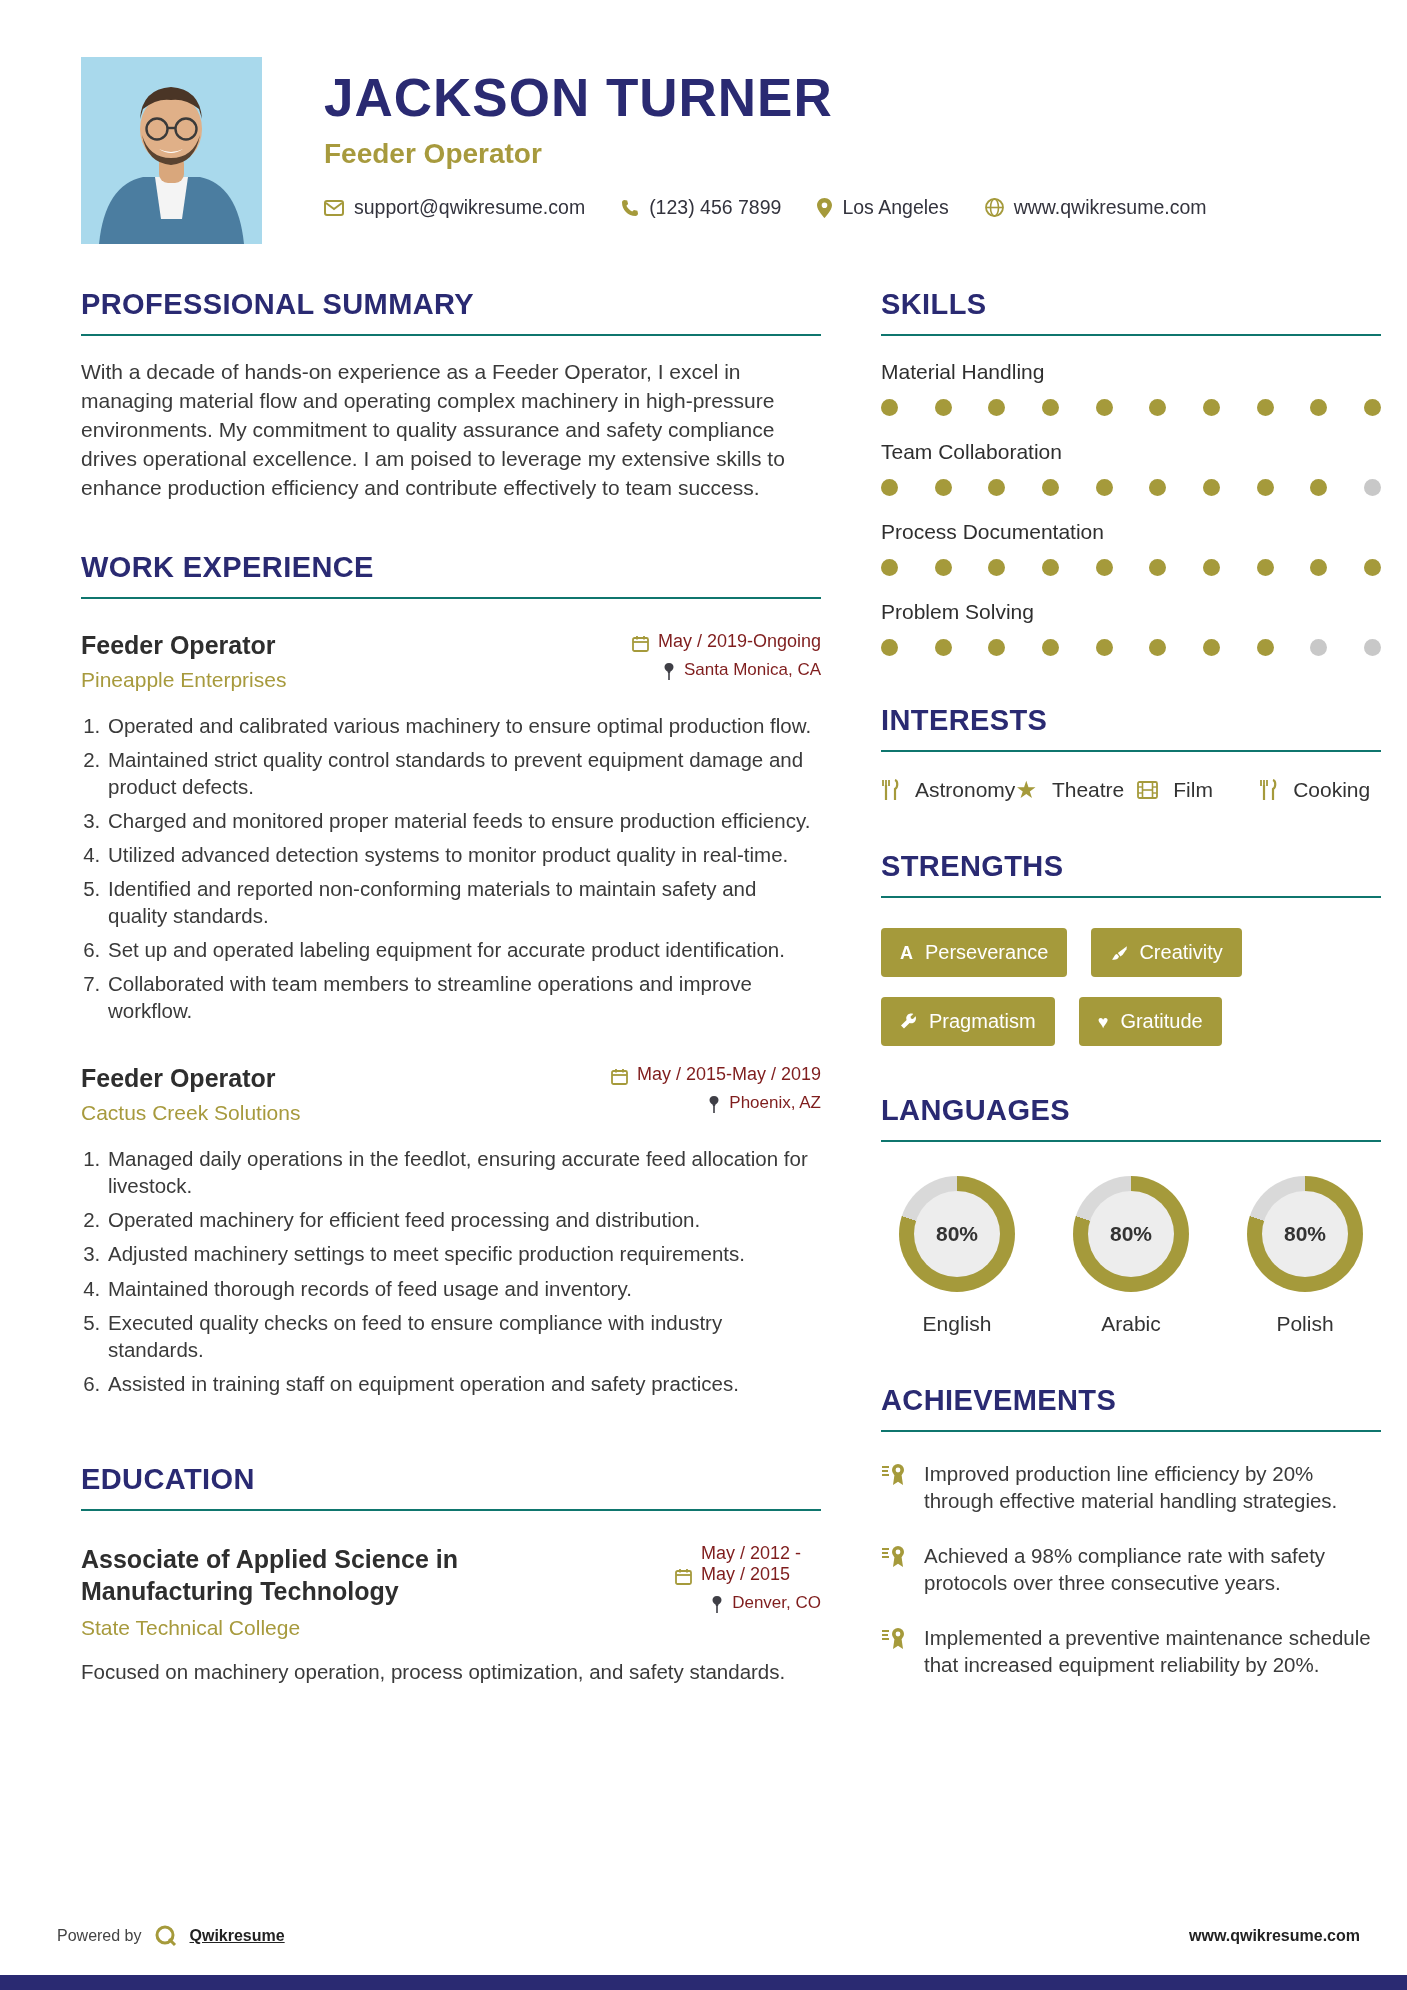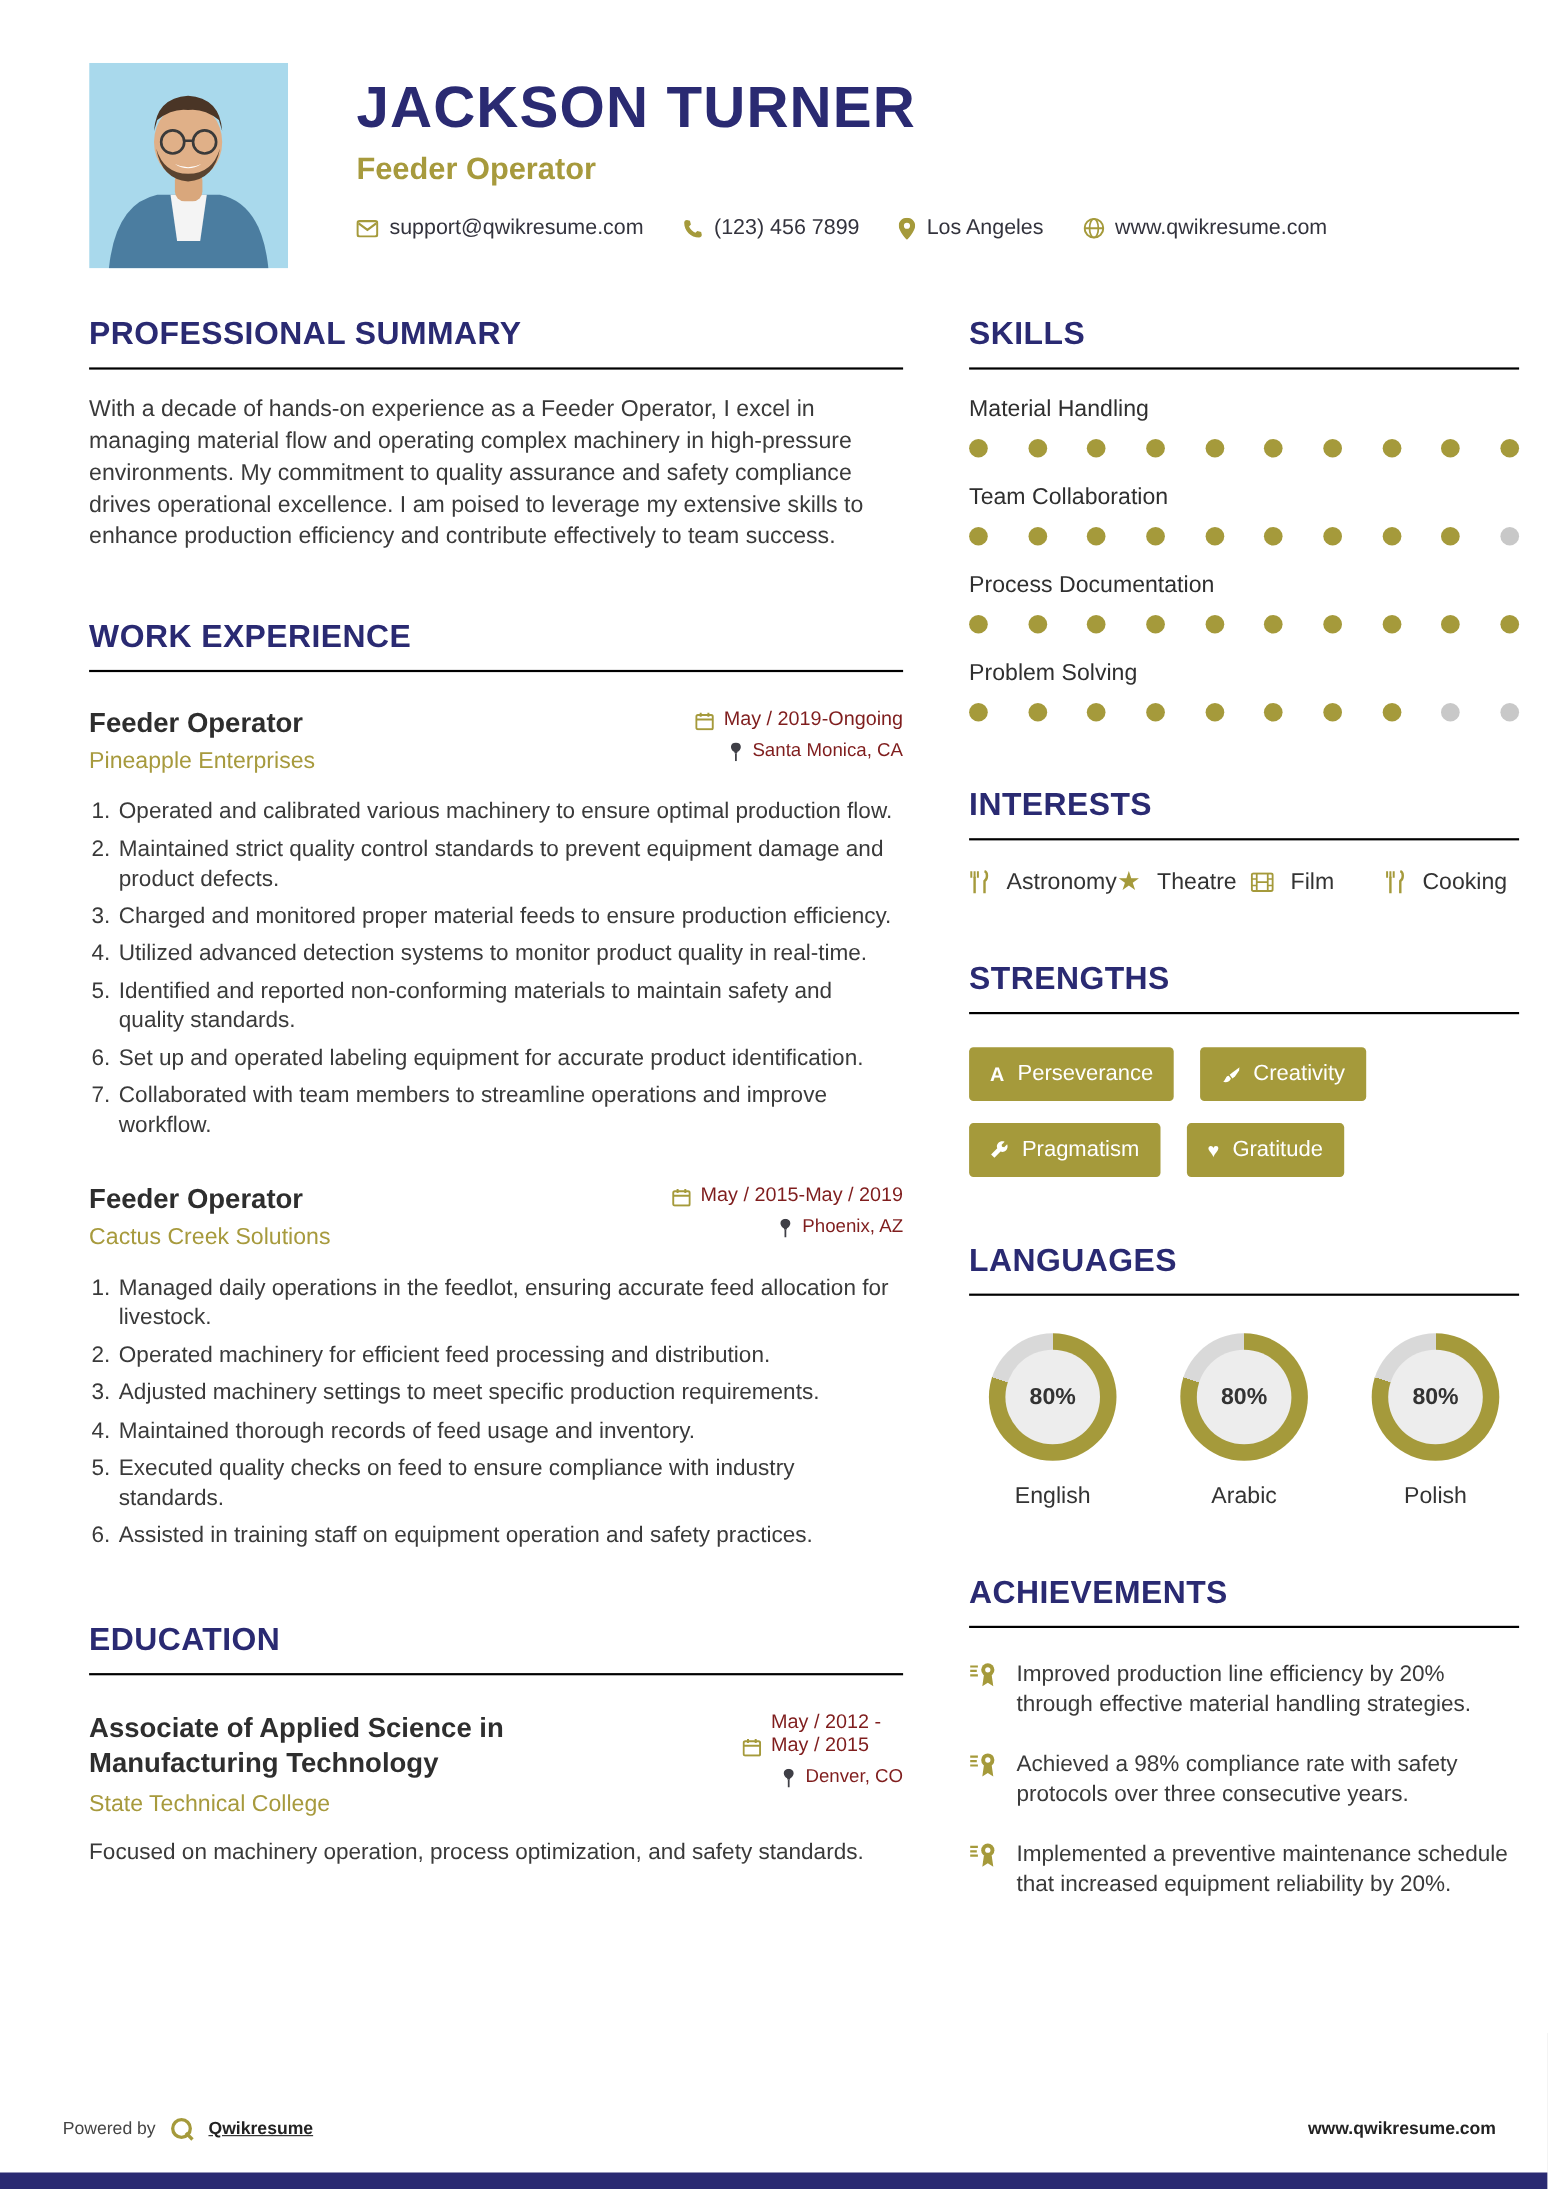--- a/index.html
+++ b/index.html
@@ -17,27 +17,27 @@
   .contact-row { display:flex; align-items:flex-start; gap:14px; margin-top:26px; font-size:19.5px; color:#33333d; flex-wrap:wrap; }
   .contact-item { display:flex; align-items:center; gap:10px; margin-right:22px; }
   .contact-item svg { display:block; }
 
   
   .columns { display:flex; padding:44px 47px 0 57px; gap:60px; }
   .col-left { width:740px; flex:0 0 auto; }
   .col-right { width:500px; flex:0 0 auto; }
 
   .section-h { color:#2a2a72; font-size:29px; font-weight:bold; letter-spacing:.4px;
-               padding-bottom:13px; border-bottom:2px solid #000000; }
+               padding-bottom:13px; border-bottom:2px solid #0f766e; }
 
   
   .summary-text { margin-top:22px; font-size:21px; line-height:1.38; color:#3a3a3a; }
 
   
-  .section { margin-top:60px; }
+  .section { margin-top:48px; }
   .job { margin-top:32px; }
   .job-head { display:flex; justify-content:space-between; align-items:flex-start; }
   .job-left { max-width:470px; }
   .job-title { font-size:25px; font-weight:bold; color:#2e2e2e; }
   .job-company { font-size:21px; color:#a79a3d; margin-top:8px; }
   .job-meta { text-align:right; }
   .meta-line { display:flex; justify-content:flex-end; align-items:flex-end; gap:9px;
                font-size:18px; color:#7f1d1d; }
   .meta-line + .meta-line { margin-top:8px; font-size:17px; }
   .meta-line svg { display:block; flex:0 0 auto; }

